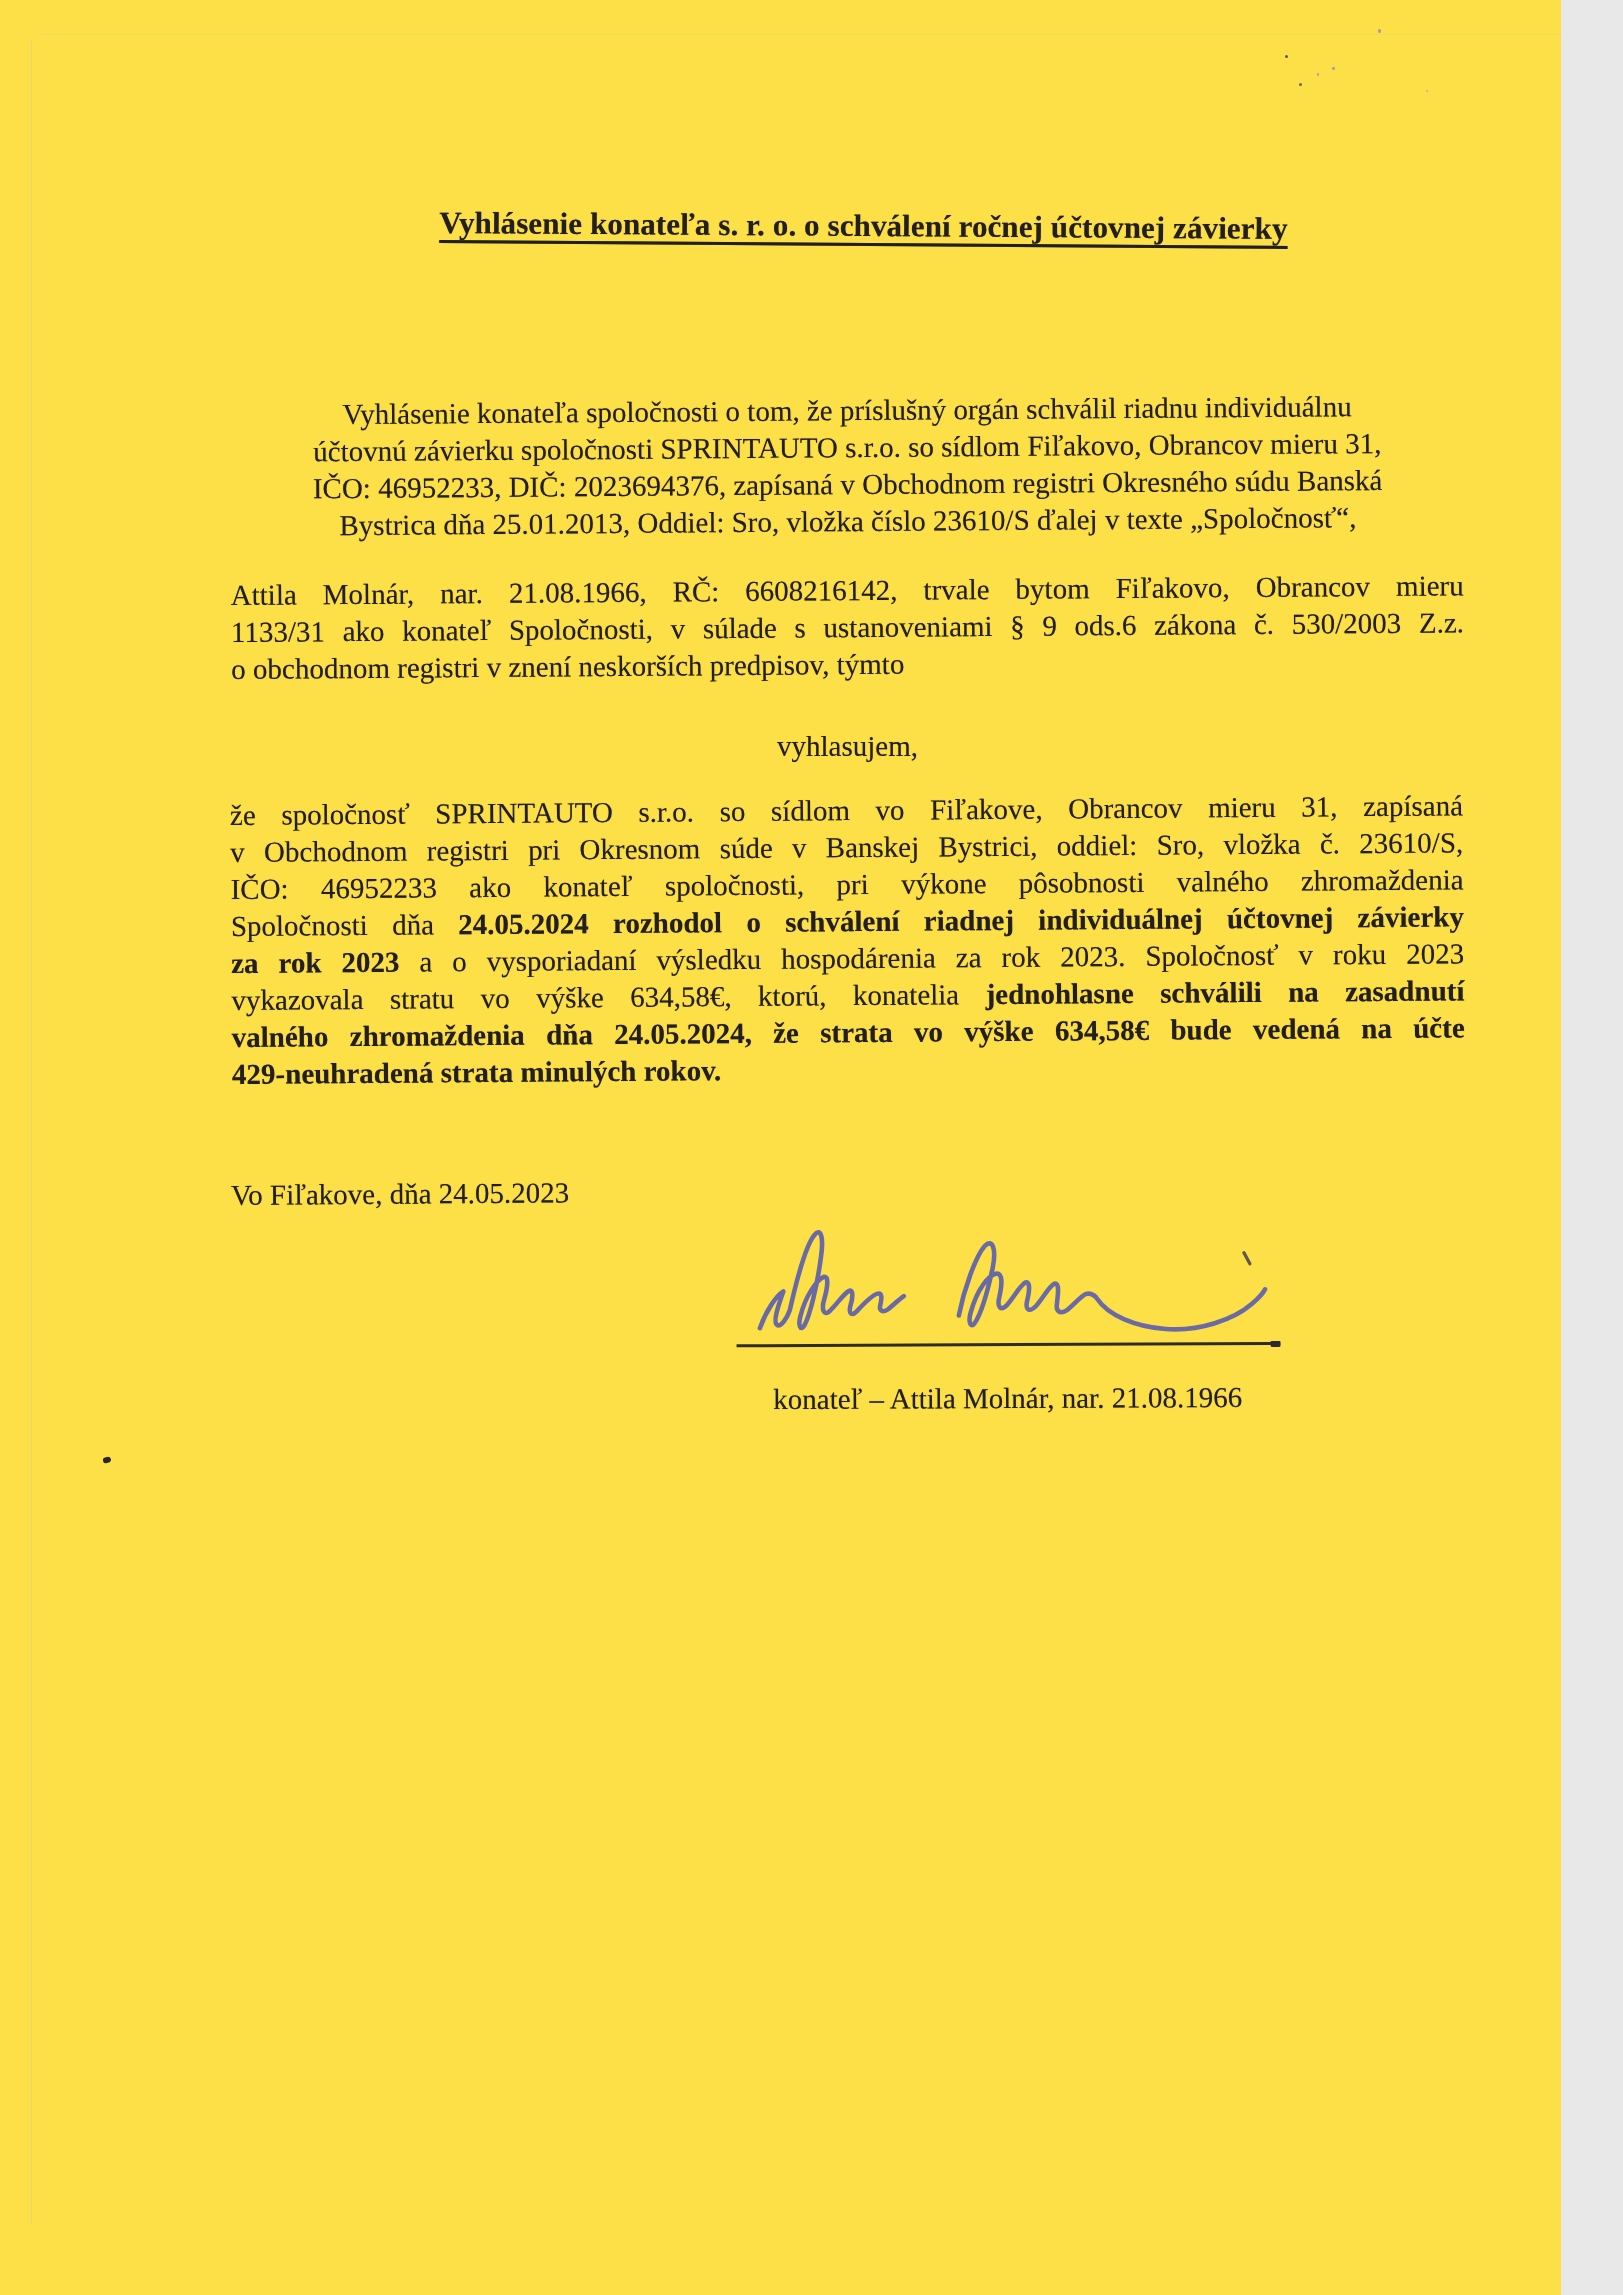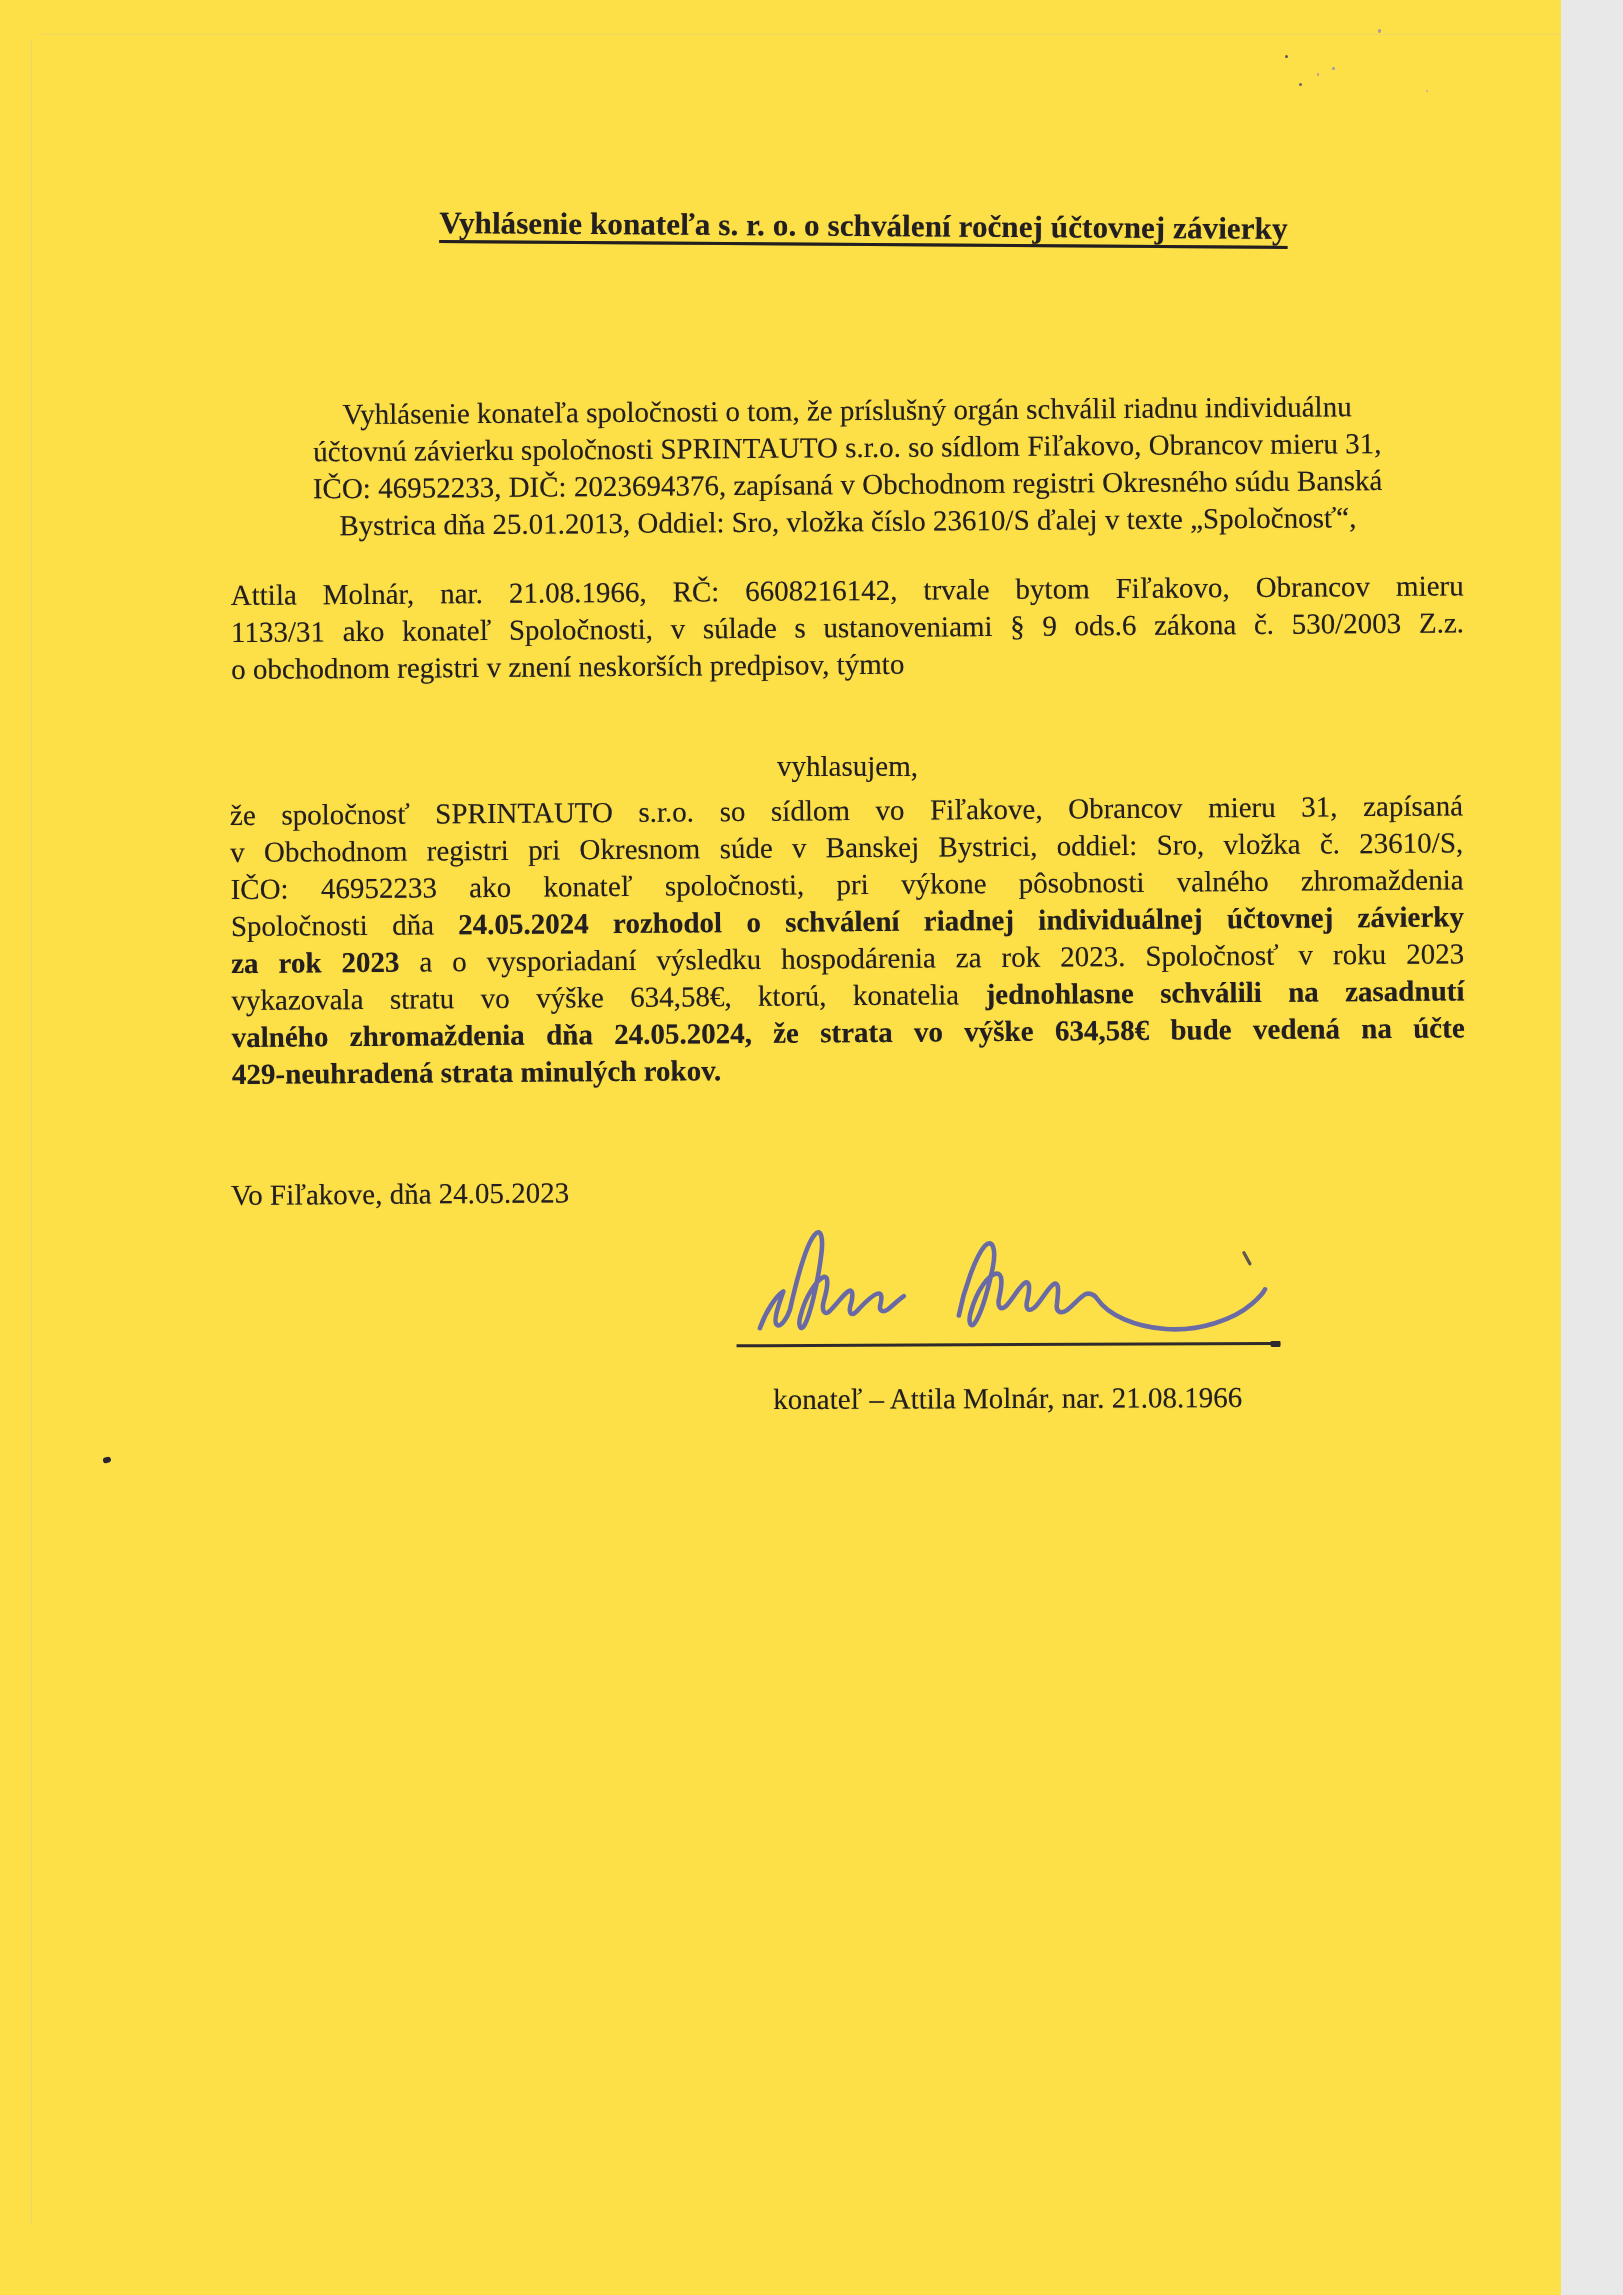--- a/index.html
+++ b/index.html
@@ -27,21 +27,21 @@
     text-underline-offset:7.2px;
     transform:rotate(.4deg);
     text-shadow:0 0 0.7px rgba(35,31,32,.55);
   }
 
   .para{position:absolute;left:0;width:100%;font-size:29px;line-height:37px;
         text-shadow:0 0 0.7px rgba(35,31,32,.5);}
   .tilt{transform:rotate(-.45deg);transform-origin:0 50%;}
   .p-intro{top:397px;}
   .p-declarant{top:577px;}
-  .p-word{top:728px;text-align:center;margin-top:20px;}
+  .p-word{top:728px;text-align:center;}
   .p-resolution{top:797px;}
   .p-date{top:1177px;text-align:left;}
 
   .cl{text-align:center;}
   .jl{text-align:justify;text-align-last:justify;}
   .ll{text-align:left;}
   .b{font-weight:bold;}
 
   .sig-block{position:absolute;left:497px;top:1217px;width:589px;transform:rotate(-.25deg);}
   .sig-svg{position:absolute;left:0;top:0;}

